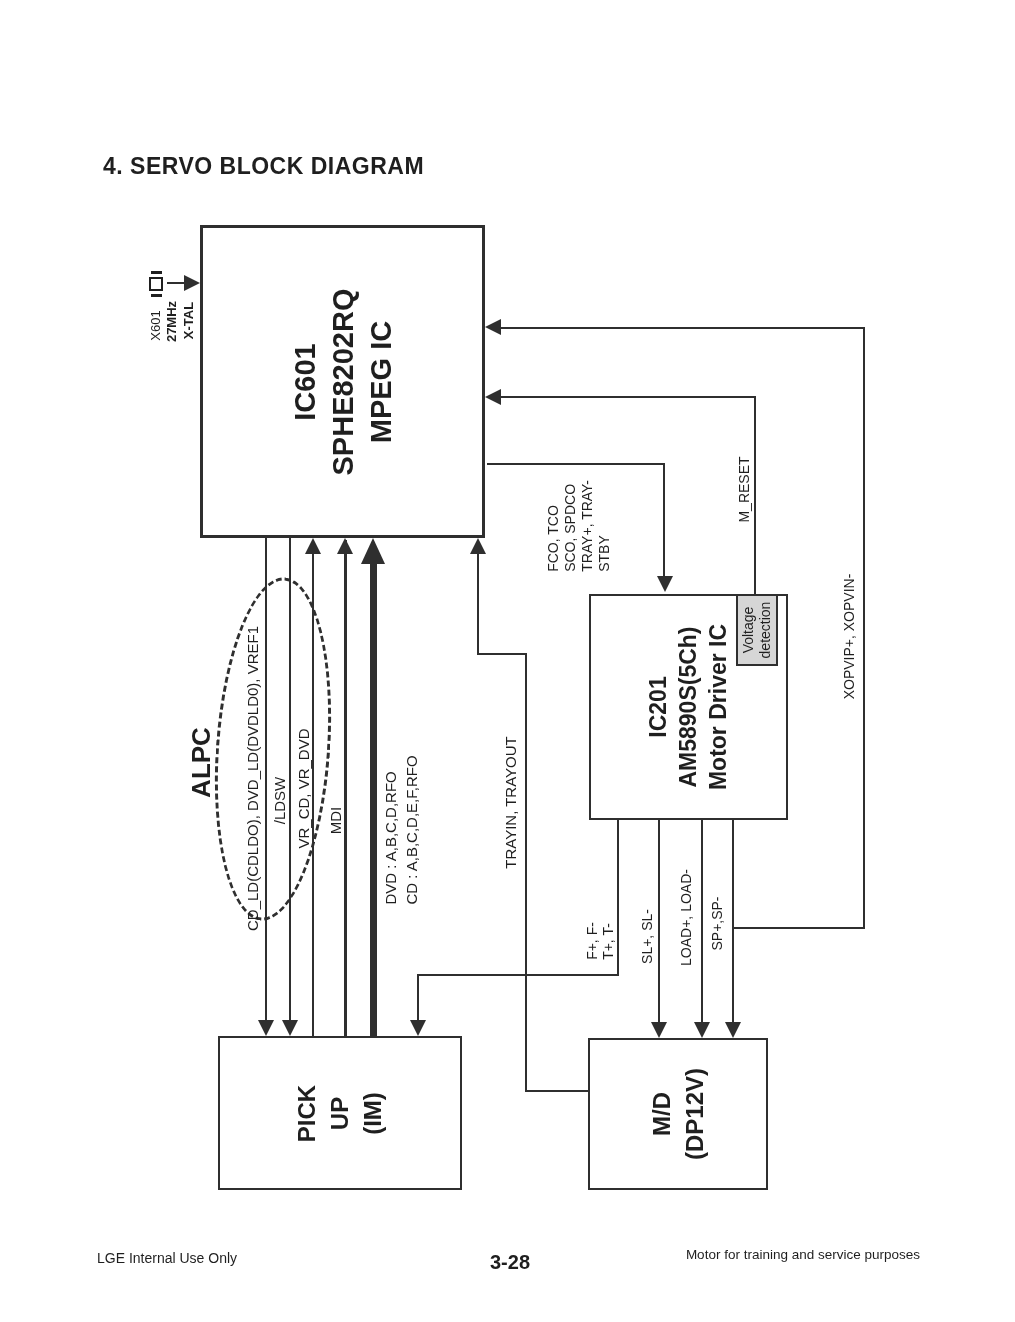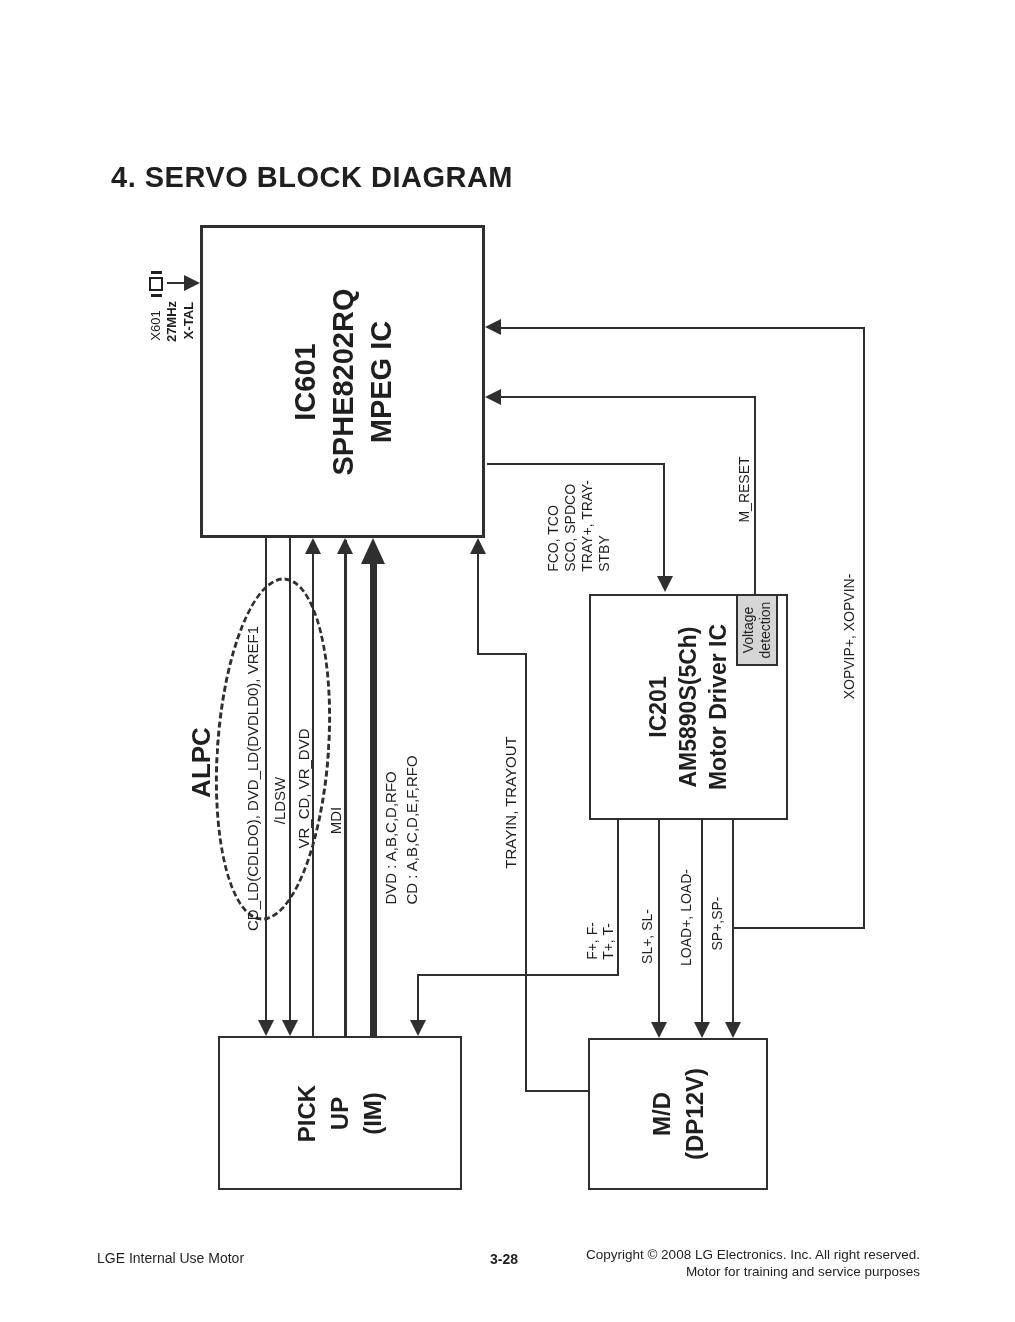--- a/index.html
+++ b/index.html
@@ -1,18 +1,18 @@
 <!DOCTYPE html>
 <html><head>
 <meta charset="utf-8">
 <style>
   html,body{margin:0;padding:0;background:#fff;}
   .page{position:relative;width:1015px;height:1322px;background:#ffffff;overflow:hidden;
         font-family:"Liberation Sans", sans-serif;color:#1f1f1f;}
-  .title{position:absolute;left:95px;top:145px;font-size:29px;font-weight:bold;letter-spacing:.5px;margin:16px;}
+  .title{position:absolute;left:95px;top:145px;font-size:23px;font-weight:bold;letter-spacing:.5px;margin:8px;}
   
   .box{position:absolute;border:2px solid #2f2f2f;background:#fff;box-sizing:border-box;}
   .ic601{left:200px;top:225px;width:285px;height:313px;border-width:3px;}
   .ic201{left:589px;top:594px;width:199px;height:226px;}
   .vdet{left:736px;top:594px;width:42px;height:72px;background:#d6d6d6;}
   .pickup{left:218px;top:1036px;width:244px;height:154px;}
   .mdbox{left:588px;top:1038px;width:180px;height:152px;}
   
   .rot{position:absolute;width:0;height:0;display:flex;align-items:center;justify-content:center;}
   .fill{position:absolute;inset:0;display:flex;align-items:center;justify-content:center;}
@@ -38,21 +38,21 @@
   .ar{border-top:8px solid transparent;border-bottom:8px solid transparent;border-left:16px solid #2f2f2f;}
   
   .ellipse{position:absolute;left:216px;top:577px;width:114px;height:344px;border:3px dashed #2f2f2f;
            border-radius:50%;transform:rotate(4deg);box-sizing:border-box;}
   
   .xd{position:absolute;background:#1f1f1f;}
   .xsq{position:absolute;left:149px;top:277px;width:14px;height:14px;border:2.5px solid #1f1f1f;
        box-sizing:border-box;background:#fff;}
   
   .ftl{position:absolute;left:97px;top:1250px;font-size:14px;}
-  .ftp{position:absolute;left:490px;top:1251px;font-size:14px;font-weight:bold;}
+  .ftp{position:absolute;left:490px;top:1251px;font-size:20px;font-weight:bold;}
   .ftr{position:absolute;right:95px;top:1246px;font-size:13.5px;line-height:17px;text-align:right;}
 </style>
 </head>
 <body>
 
 <div class="page">
 
   <h1 class="title">4. SERVO BLOCK DIAGRAM</h1>
 
   <div class="box ic601">
@@ -215,20 +215,19 @@
   <div class="rot" style="left:647px;top:936px;">
       <div class="rin f14">SL+, SL-</div>
     </div>
   <div class="rot" style="left:686px;top:917px;">
       <div class="rin f14">LOAD+, LOAD-</div>
     </div>
   <div class="rot" style="left:717px;top:923px;">
       <div class="rin f14">SP+,SP-</div>
     </div>
 
-  <div class="ftl">LGE Internal Use Motor</div>
+  <div class="ftl">LGE Internal Use Only</div>
   <div class="ftp">3-28</div>
   <div class="ftr">
-    <div>Copyright © 2008 LG Electronics. Inc. All right reserved.</div>
     <div>Motor for training and service purposes</div>
   </div>
 
 </div>
 
 </body></html>

